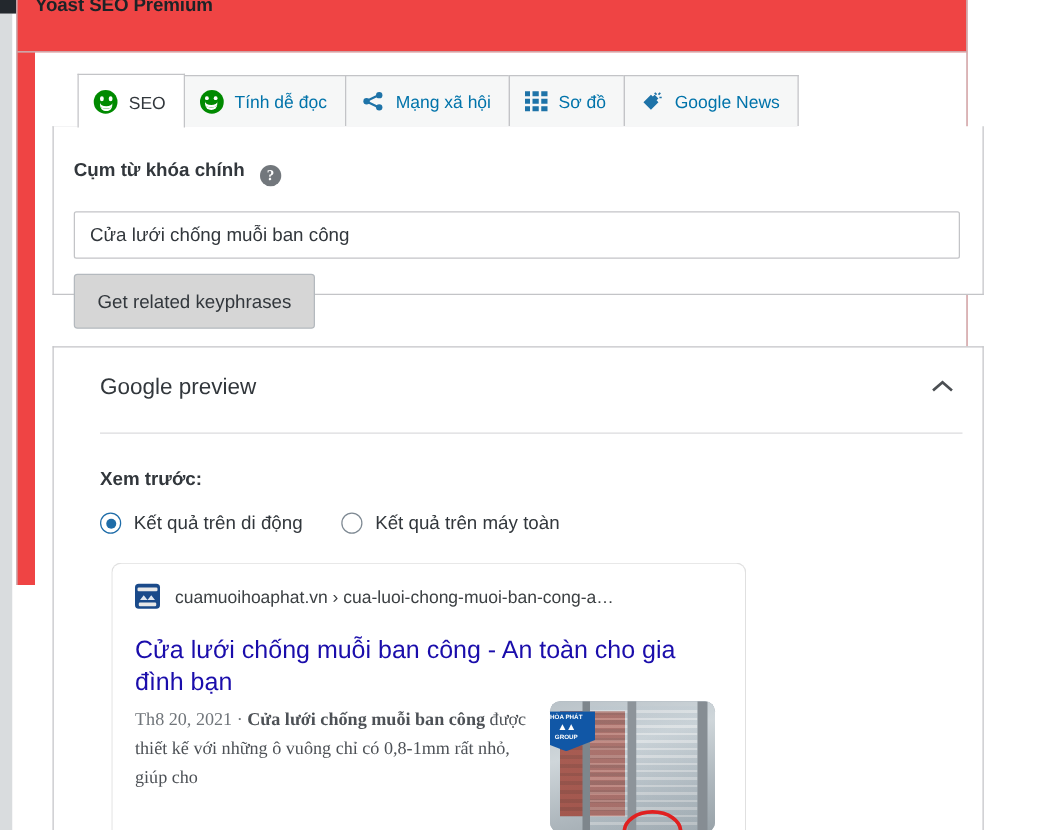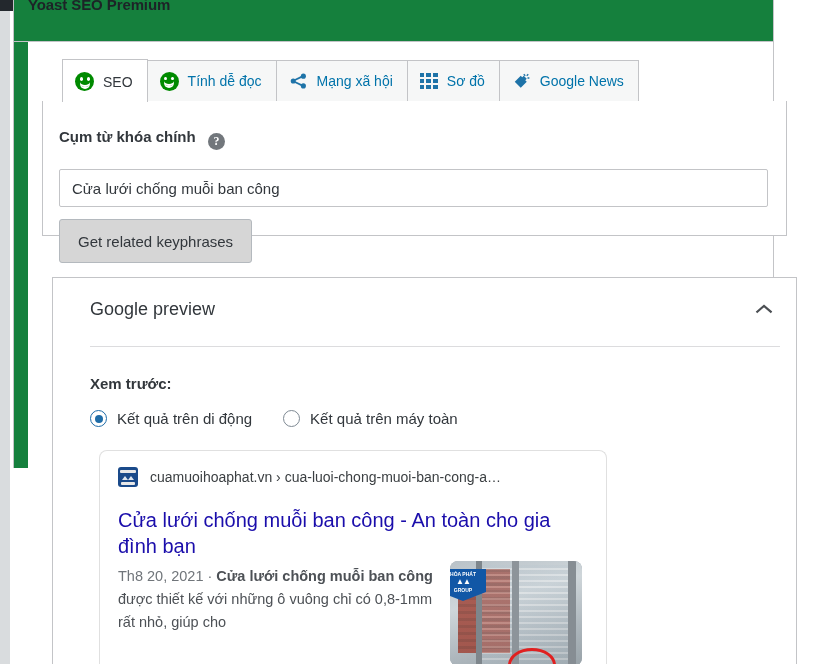--- a/index.html
+++ b/index.html
@@ -29,21 +29,21 @@
     position: absolute; left: 10px; top: 11px;
     width: 3px; height: 653px;
     background: #ffffff;
   }
 
   
   .metabox {
     position: absolute;
     left: 13px; top: 0px;
     width: 761px; height: 468px;
-    background: #15803d;
+    background: #ef4444;
     border-left: 1px solid #c3c4c7;
     border-right: 1px solid #c3c4c7;
   }
   .metabox-title {
     position: absolute; left: 14px; top: -4px;
     font-size: 15px; font-weight: bold; color: #1d2327;
     letter-spacing: -0.1px;
     white-space: nowrap;
   }
   .metabox-hr {
@@ -185,21 +185,20 @@
     white-space: nowrap;
   }
 
   
   .collapsible {
     position: absolute; left: 14px; top: 235px;
     width: 745px; height: 387px;
     border: 1px solid #c3c4c7;
     border-bottom: none;
     background: #fff;
-    margin-left: 10px;
   }
   .collapsible-header {
     position: absolute; left: 0; top: 0;
     width: 743px; height: 62px;
     display: flex; align-items: center;
     cursor: pointer;
   }
   .collapsible-title {
     position: absolute; left: 37px; top: 21px;
     font-size: 18px; color: #32373c;
@@ -282,20 +281,21 @@
     width: 450px;
     font-size: 20px; line-height: 1.30;
     color: #1a0dab;
     cursor: pointer;
   }
   .serp-desc {
     position: absolute; left: 18px; top: 114px;
     width: 327px;
     font-size: 14.5px; line-height: 1.58;
     color: #4d5156;
+    font-family: Liberation Serif, serif;
   }
   .serp-desc .date { color: #70757a; }
   .serp-desc b { color: #4d5156; font-weight: bold; }
 
   .serp-thumb {
     position: absolute; left: 350px; top: 110px;
     width: 132px; height: 105px;
     border-radius: 8px;
     overflow: hidden;
     background: #9aa4ae;

